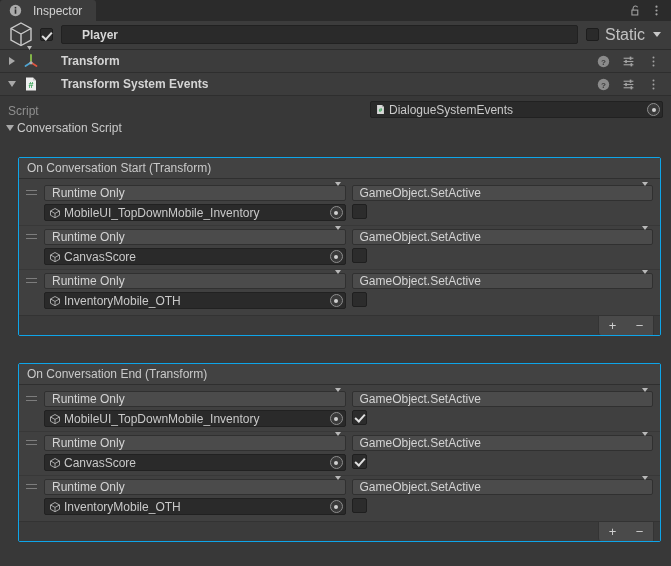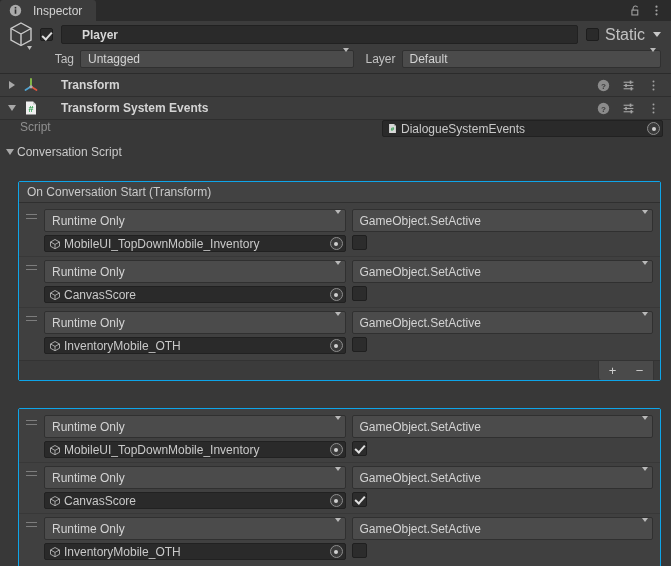--- a/index.html
+++ b/index.html
@@ -125,23 +125,23 @@
   .fold-down  { width:0;height:0;border-left:4.5px solid transparent;border-right:4.5px solid transparent;border-top:6px solid #a8a8a8; }
   .comp-ico { width: 16px; height: 16px; flex: 0 0 16px; margin: 0 6px 0 5px; }
   .comp-title { font-weight: bold; color: #d4d4d4; font-size: 12px; margin-left: 16px; }
   .comp-tools { margin-left: auto; display: flex; align-items: center; gap: 12px; padding-right: 11px; }
   .tool-ico { width: 13px; height: 13px; opacity: .82; display: block; }
 
   
   .comp-body { background: #383838; padding: 0 0 0 0; }
 
   .script-row {
-    display: flex; align-items: flex-start;
+    display: flex; align-items: flex-end;
     height: 22px;
-    padding-left: 20px; padding-right: 8px;
+    padding-left: 8px; padding-right: 8px;
   }
   .script-lbl { color: #8f8f8f; font-size: 12px; width: 100px; }
   .objfield {
     flex: 1 1 auto;
     height: 17px;
     background: #2a2a2a;
     border: 1px solid #212121;
     border-radius: 2px;
     display: flex; align-items: center;
     padding: 0 2px 0 4px;
@@ -182,21 +182,21 @@
   .ev-item { padding: 3px 7px 4px 7px; display: flex; gap: 6px; }
   .ev-item + .ev-item { border-top: 1px solid #383838; }
   .ev-handle {
     width: 12px; flex: 0 0 12px;
     padding-top: 5px;
   }
   .handle-bars { width: 11px; }
   .handle-bars i { display: block; height: 1px; background: #7d7d7d; margin-bottom: 3px; }
   .ev-cols { flex: 1 1 auto; display: flex; gap: 6px; }
   .ev-col { flex: 1 1 50%; display: flex; flex-direction: column; gap: 3px; min-width: 0; }
-  .ev-col .ddown { height: 23px; }
+  .ev-col .ddown { height: 16px; }
   .ev-objrow { display: flex; align-items: center; gap: 6px; }
   .arg-chk {
     width: 15px; height: 15px;
     background: #2c2c2c;
     border: 1px solid #1f1f1f;
     border-radius: 2px;
     flex: 0 0 15px;
     position: relative;
   }
   .arg-chk.on::after {
@@ -278,32 +278,20 @@
     <div class="chk on"></div>
     <div class="namefield">
       <span>Player</span>
     </div>
     <div class="static-wrap">
       <div class="chk"></div>
       <span class="static-lbl">Static</span>
       <div class="tri-d" style="margin-left:2px;margin-right:4px;"></div>
     </div>
   </div>
-  <div class="gohdr-row2">
-    <span class="tag-lbl">Tag</span>
-    <div class="ddown" style="flex:1 1 auto;min-width:0;">
-      <span class="lbl">Untagged</span>
-      <span class="arrow"><span class="tri-sm"></span></span>
-    </div>
-    <span class="layer-lbl">Layer</span>
-    <div class="ddown" style="flex:1 1 auto;min-width:0;margin-right:4px;">
-      <span class="lbl">Default</span>
-      <span class="arrow"><span class="tri-sm"></span></span>
-    </div>
-  </div>
 </div>
 
 <div class="comp-hdr">
   <div class="foldout">
       <span class="fold-right"></span>
     </div>
   <svg class="comp-ico" viewBox="0 0 16 16">
     <line x1="8" y1="9.5" x2="8" y2="2" stroke="#8bc34a" stroke-width="1.8" stroke-linecap="round"></line>
     <line x1="8" y1="9.5" x2="2.5" y2="13" stroke="#4fa3d1" stroke-width="1.8" stroke-linecap="round"></line>
     <line x1="8" y1="9.5" x2="13.5" y2="13" stroke="#e0553f" stroke-width="1.8" stroke-linecap="round"></line>
@@ -496,20 +484,21 @@
       <div class="pm-box">
         <span>+</span>
         <span>−</span>
       </div>
     </div>
   </div>
 
   <div class="gap"></div>
 
   <div class="evlist">
+    <div class="ev-title">On Conversation End (Transform)</div>
     <div class="ev-items">
 
       <div class="ev-item">
         <div class="ev-handle">
             <div class="handle-bars">
               <i></i>
               <i></i>
             </div>
           </div>
         <div class="ev-cols">

